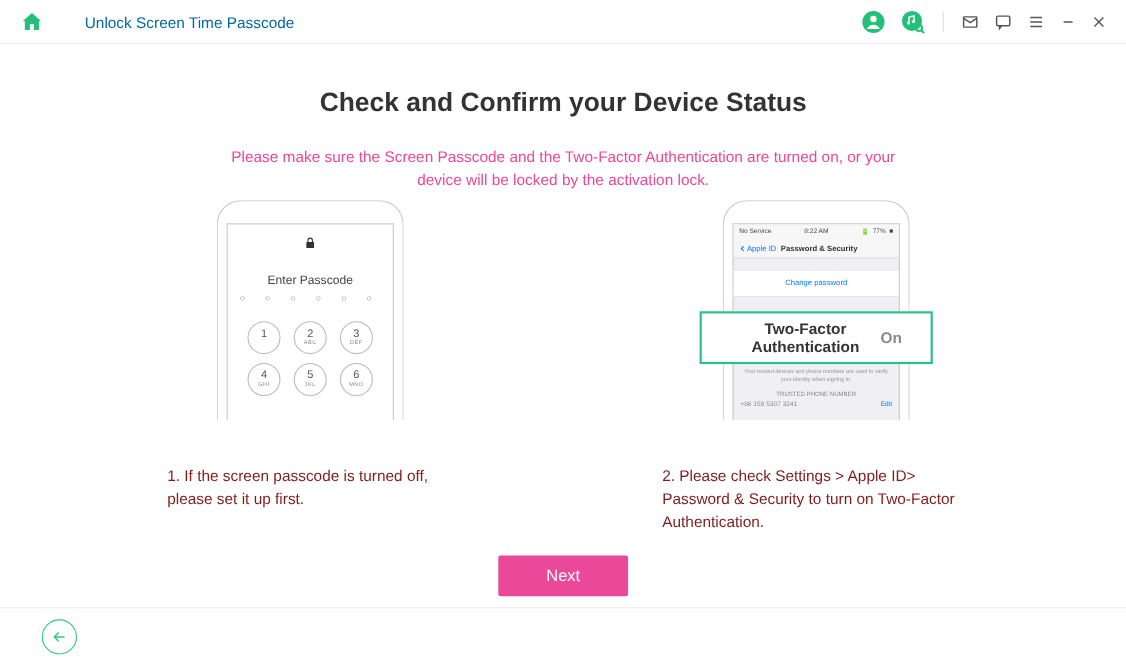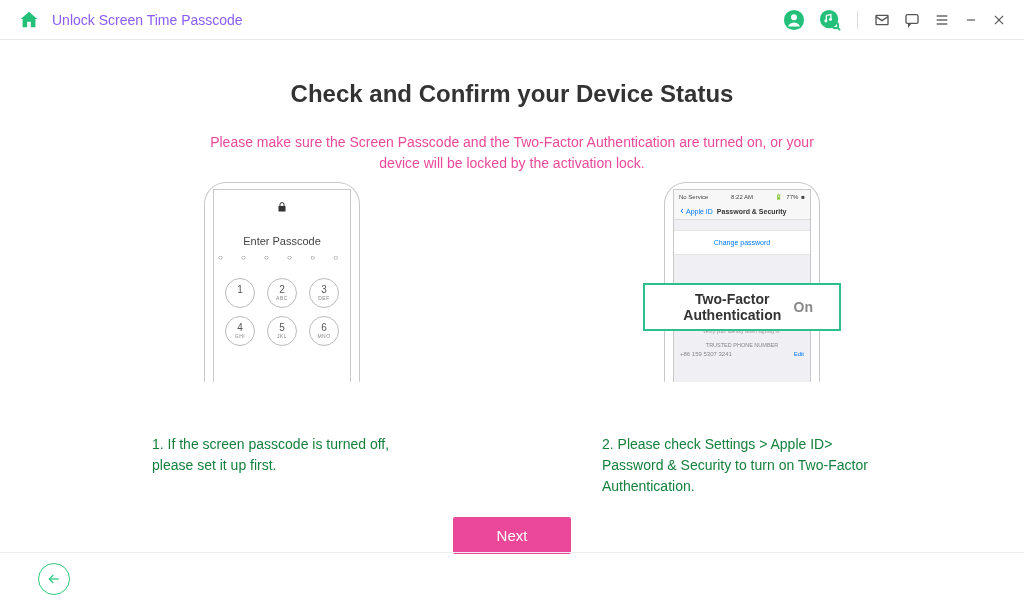--- a/index.html
+++ b/index.html
@@ -20,21 +20,22 @@
       justify-content: space-between;
     }
     .header-left {
       display: flex;
       align-items: center;
       gap: 12px;
     }
     .home-icon svg { width: 22px; height: 22px; }
     .header-title {
       font-size: 14px;
-      color: #8b5cf6;
+      color: #0369a1;
+      margin-left: 25px;
     }
     .header-right {
       display: flex;
       align-items: center;
       gap: 14px;
     }
     .hdr-icon {
       display: flex;
       align-items: center;
       justify-content: center;
@@ -69,30 +70,30 @@
       gap: 200px;
       margin-top: 0;
     }
     .phone-block {
       display: flex;
       flex-direction: column;
       align-items: center;
       width: 260px;
     }
     .phone-frame {
-      width: 156px;
+      width: 170px;
       height: 200px;
       border: 1.5px solid #c9c9c9;
       border-top-left-radius: 22px;
       border-top-right-radius: 22px;
       border-bottom: none;
       background: #fff;
       position: relative;
       overflow: hidden;
-      padding-top: 6px;
+      padding-top: 20px;
     }
     .phone-inner {
       margin: 0 8px;
       border: 1px solid #c9c9c9;
       border-bottom: none;
       height: 100%;
       position: relative;
     }
     
     .lock-icon {
@@ -207,23 +208,23 @@
     }
     .trusted-row {
       display: flex;
       justify-content: space-between;
       padding: 3px 6px;
       font-size: 6px;
       color: #888;
     }
     .trusted-row .edit { color: #007aff; }
     .caption {
-      margin-top: 52px;
+      margin-top: 40px;
       font-size: 14px;
-      color: #15803d;
+      color: #7f1d1d;
       text-align: left;
       line-height: 1.5;
       width: 260px;
     }
     .caption2 { width: 280px; }
     .next-btn {
       display: inline-block;
       margin-top: 20px;
       background: #ec4899;
       color: #fff;

